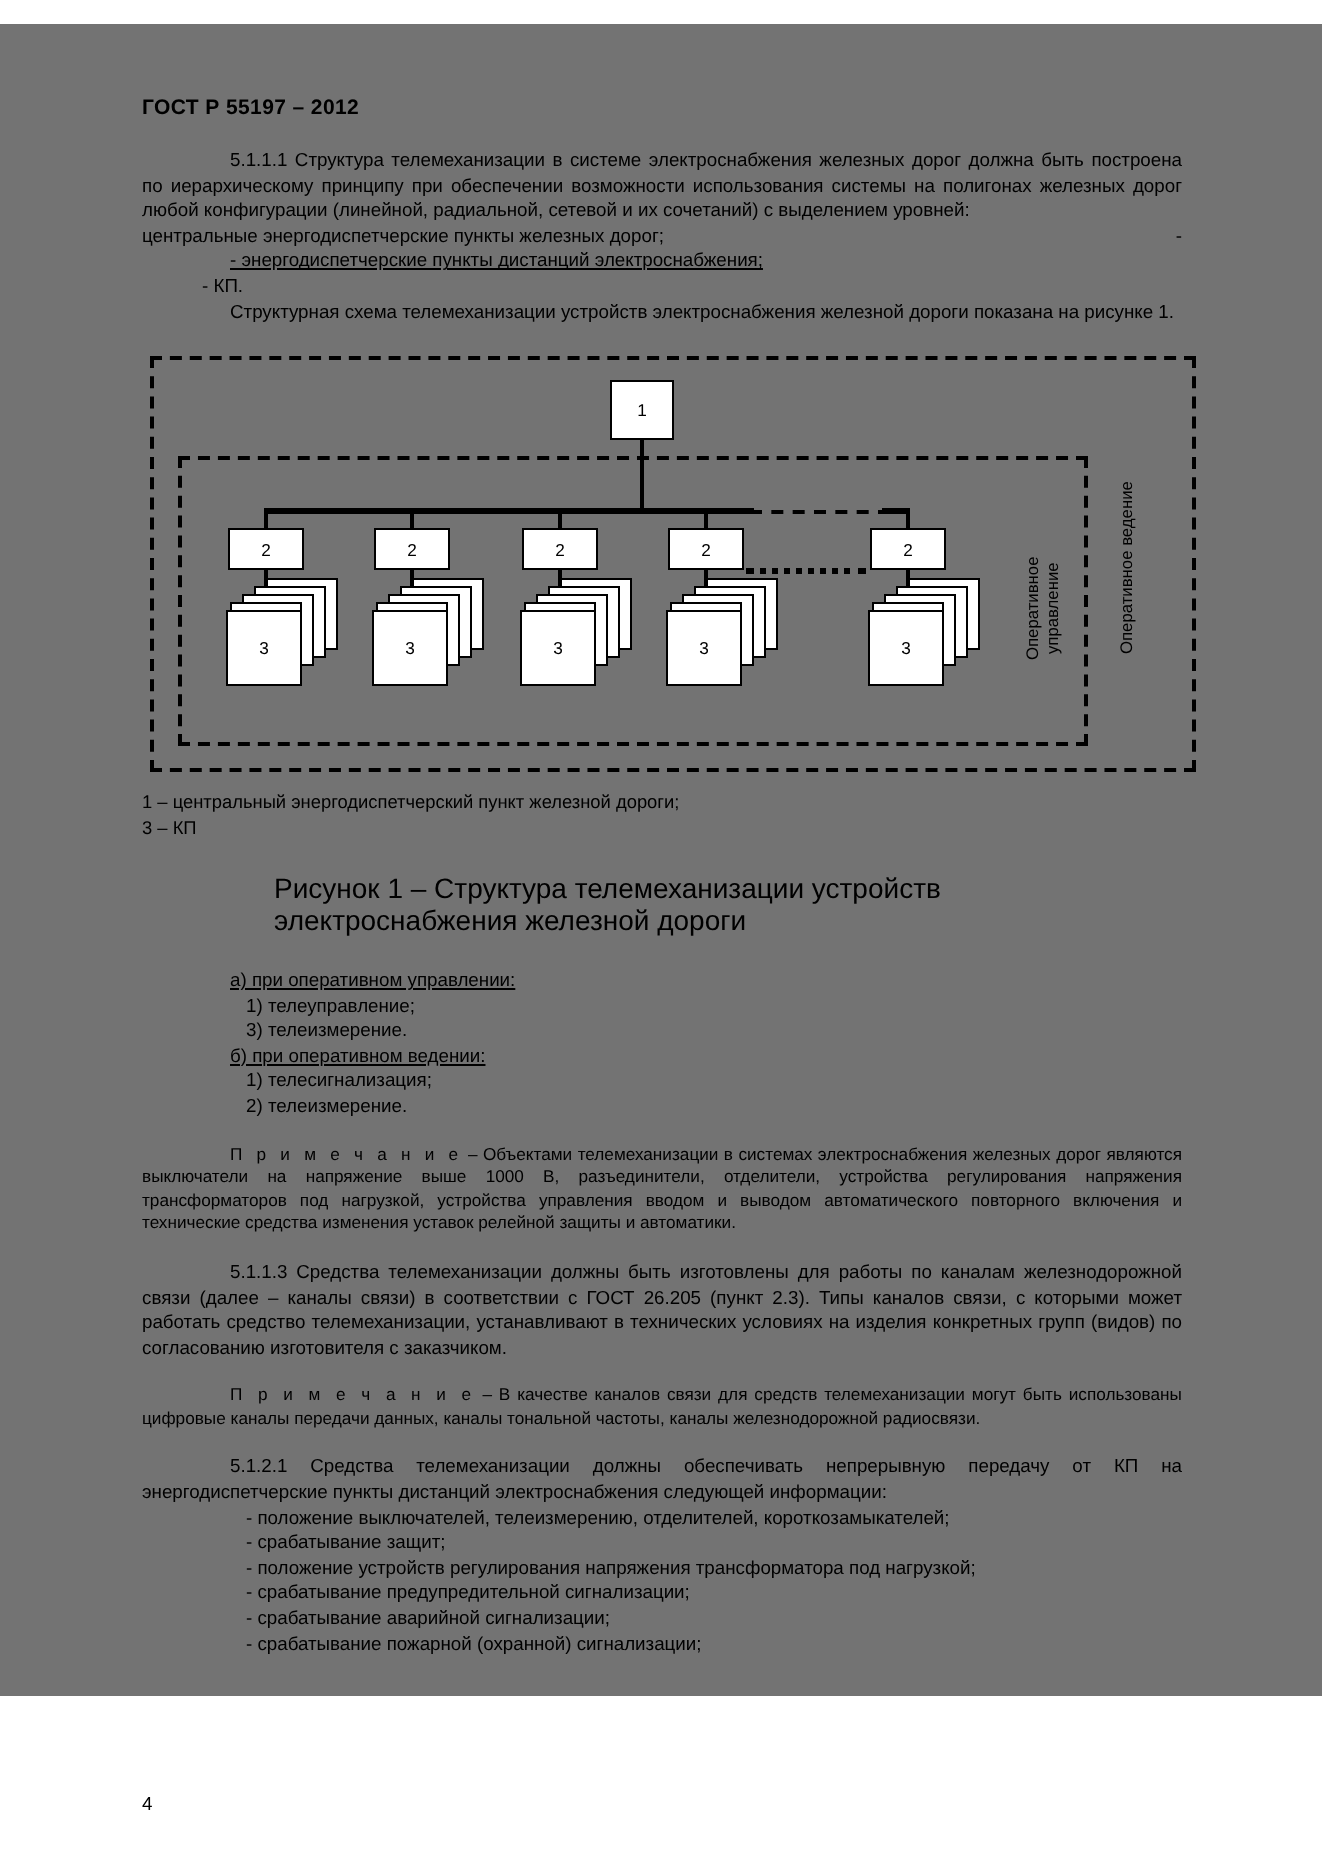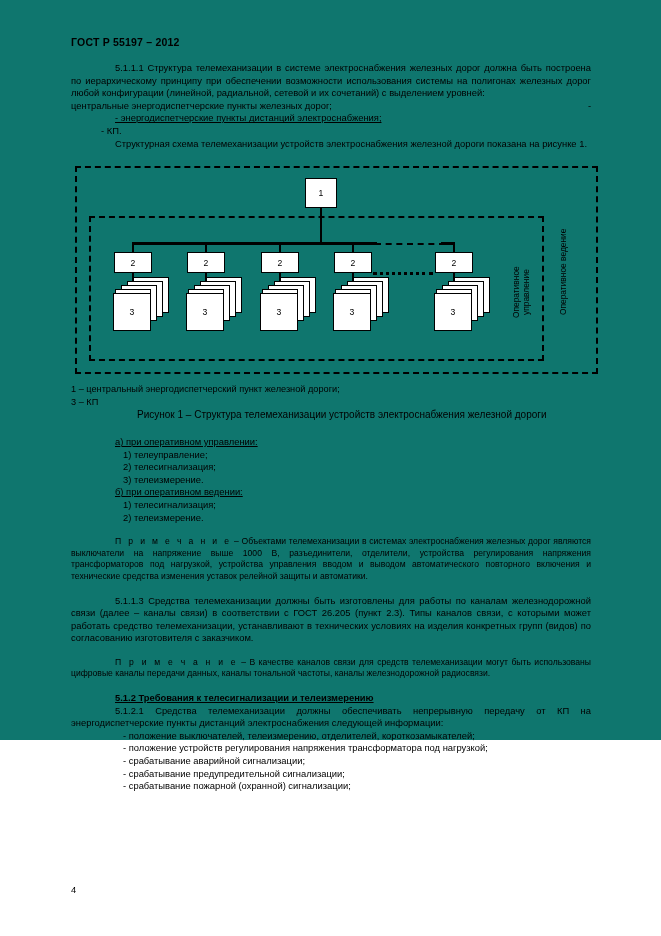--- a/index.html
+++ b/index.html
@@ -10,24 +10,24 @@
   body {
     width: 661px;
     height: 936px;
     position: relative;
     font-family: "Liberation Sans", sans-serif;
     color: #000000;
     overflow: hidden;
   }
   .page {
     position: absolute;
-    left: 0; top: 0;
+    left: 0; top: 12px;
     width: 661px;
-    height: 740px;
-    background: #0f766e;
+    height: 836px;
+    background: #737373;
   }
   .content {
     position: absolute;
     left: 71px;
     top: 36px;
     width: 520px;
   }
   .doc-header {
     font-size: 10.5px;
     font-weight: bold;
@@ -168,22 +168,22 @@
   .label-ved {
     left: 487px; top: 22px;
     height: 172px;
   }
   .legend {
     margin-top: 4px;
     font-size: 9.2px;
     line-height: 12.4px;
   }
   .fig-caption {
-    margin-top: 1px;
-    font-size: 10px;
+    margin-top: 16px;
+    font-size: 14px;
     padding-left: 66px;
   }
   .page-number {
     position: absolute;
     left: 71px;
     top: 884px;
     font-size: 9.4px;
   }
   .trailing-hyphen {
     float: right;
@@ -282,45 +282,44 @@
     <div class="legend">
       <div>1 – центральный энергодиспетчерский  пункт железной дороги;</div>
       <div>3 – КП</div>
     </div>
     <div class="fig-caption">Рисунок 1 – Структура телемеханизации устройств электроснабжения железной дороги</div>
 
     <div class="gap-l"></div>
 
     <p class="para nojust indent-sm">а) при оперативном управлении:</p>
     <p class="para nojust indent-md">1) телеуправление;</p>
-    <p class="para nojust indent-md">2) телесигнализация;</p>
     <p class="para nojust indent-md">3) телеизмерение.</p>
     <p class="para nojust indent-sm">б) при оперативном ведении:</p>
     <p class="para nojust indent-md">1) телесигнализация;</p>
     <p class="para nojust indent-md">2) телеизмерение.</p>
 
     <div class="gap-m"></div>
 
     <p class="note first-indent"><span class="note-word">П р и м е ч а н и е</span><span> – Объектами телемеханизации в системах электроснабжения железных дорог являются выключатели на напряжение выше 1000 В, разъединители, отделители, устройства регулирования напряжения трансформаторов под нагрузкой, устройства управления вводом и выводом автоматического повторного включения и технические средства изменения уставок релейной защиты и автоматики.</span></p>
 
     <div class="gap-m"></div>
 
     <p class="para first-indent">5.1.1.3 Средства телемеханизации должны быть изготовлены для работы по каналам железнодорожной связи (далее – каналы связи) в соответствии с ГОСТ 26.205 (пункт 2.3). Типы каналов связи, с которыми может работать средство телемеханизации, устанавливают в технических условиях на изделия конкретных групп (видов) по согласованию изготовителя с заказчиком.</p>
 
     <div class="gap-m"></div>
 
     <p class="note first-indent"><span class="note-word">П р и м е ч а н и е</span><span> – В качестве каналов связи для средств телемеханизации могут быть использованы цифровые каналы передачи данных, каналы тональной частоты, каналы железнодорожной радиосвязи.</span></p>
 
     <div class="gap-m"></div>
 
-    <p class="para nojust bold indent-sm">5.1.2 Требования к телесигнализации и телеизмерению</p>
     <p class="para first-indent">5.1.2.1 Средства телемеханизации должны обеспечивать непрерывную передачу от КП на энергодиспетчерские пункты дистанций электроснабжения следующей информации:</p>
     <p class="para nojust indent-md">- положение выключателей, телеизмерению, отделителей, короткозамыкателей;</p>
+    <p class="para nojust indent-md">- срабатывание защит;</p>
     <p class="para nojust indent-md">- положение устройств регулирования напряжения трансформатора под нагрузкой;</p>
+    <p class="para nojust indent-md">- срабатывание предупредительной сигнализации;</p>
     <p class="para nojust indent-md">- срабатывание аварийной сигнализации;</p>
-    <p class="para nojust indent-md">- срабатывание предупредительной сигнализации;</p>
     <p class="para nojust indent-md">- срабатывание пожарной (охранной) сигнализации;</p>
 
   </div>
 
   <div class="page-number">4</div>
 
 </div>
 
 </body></html>

